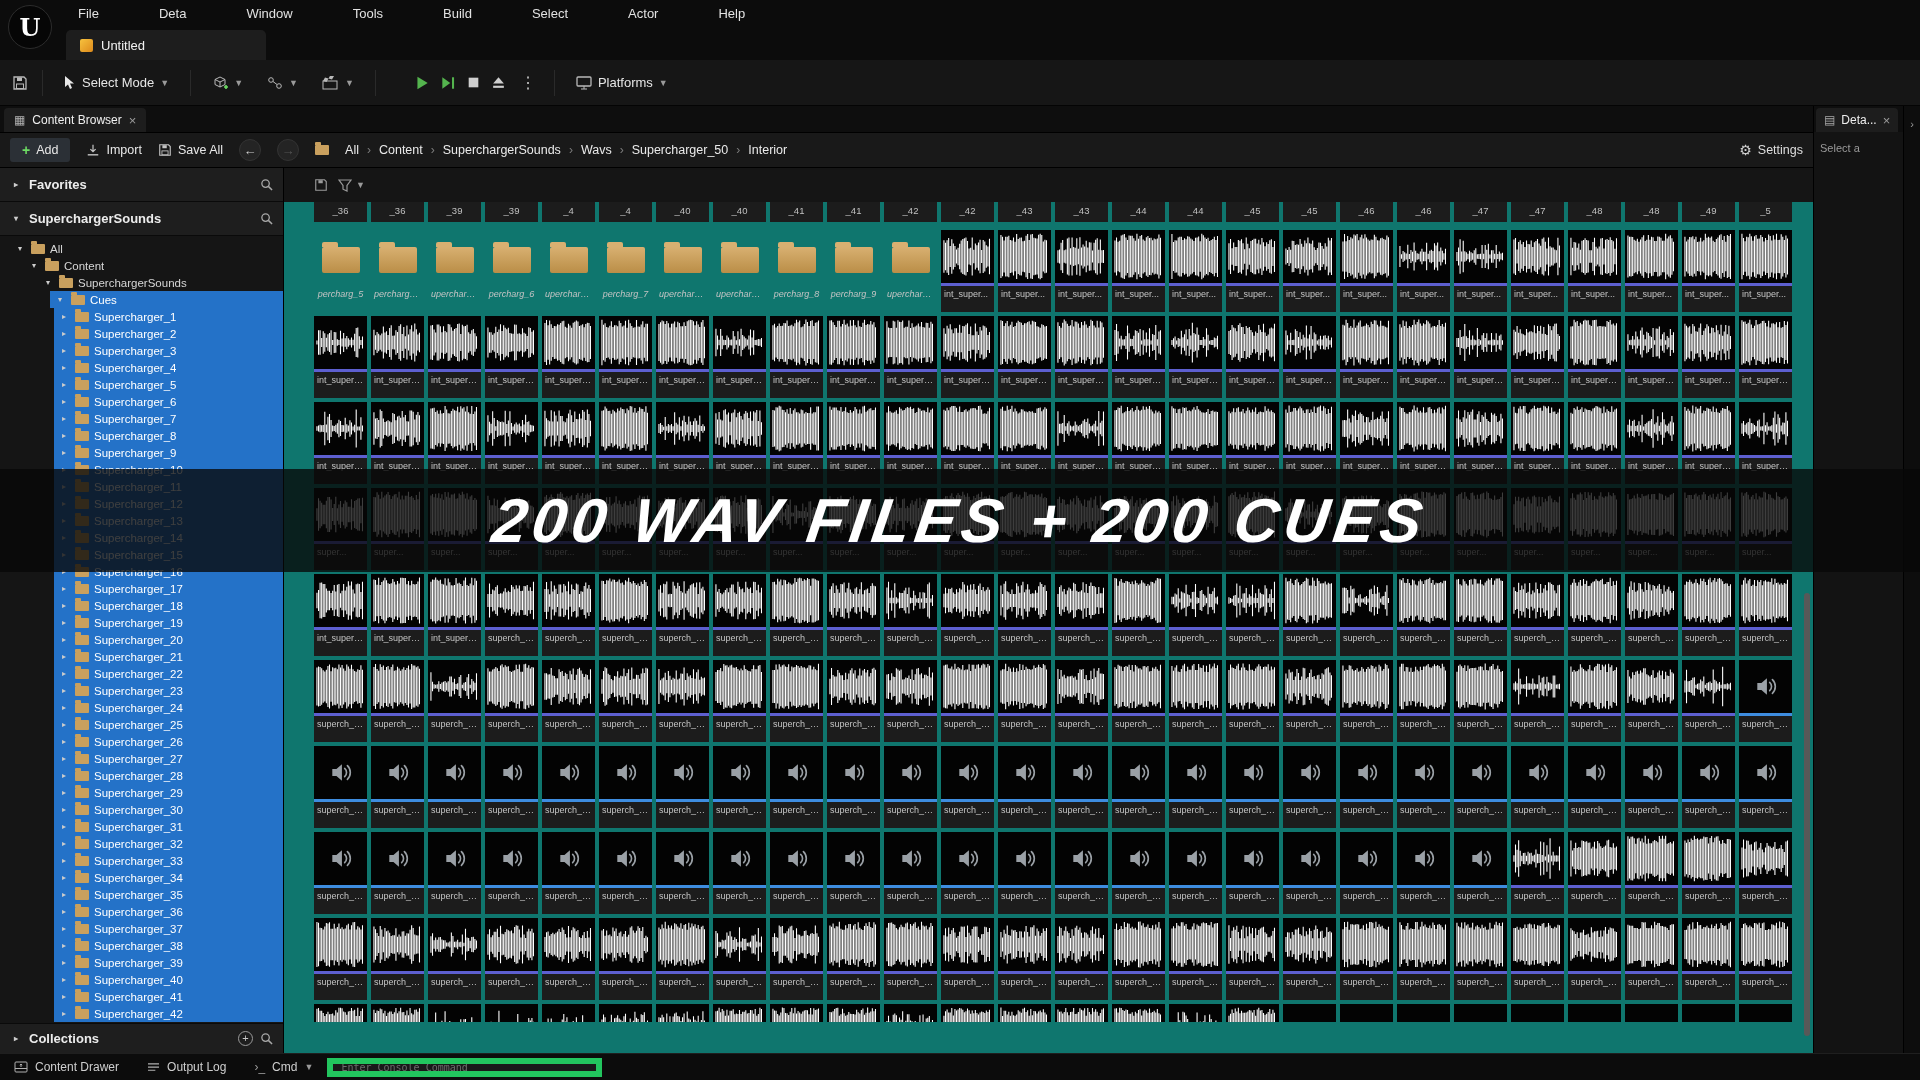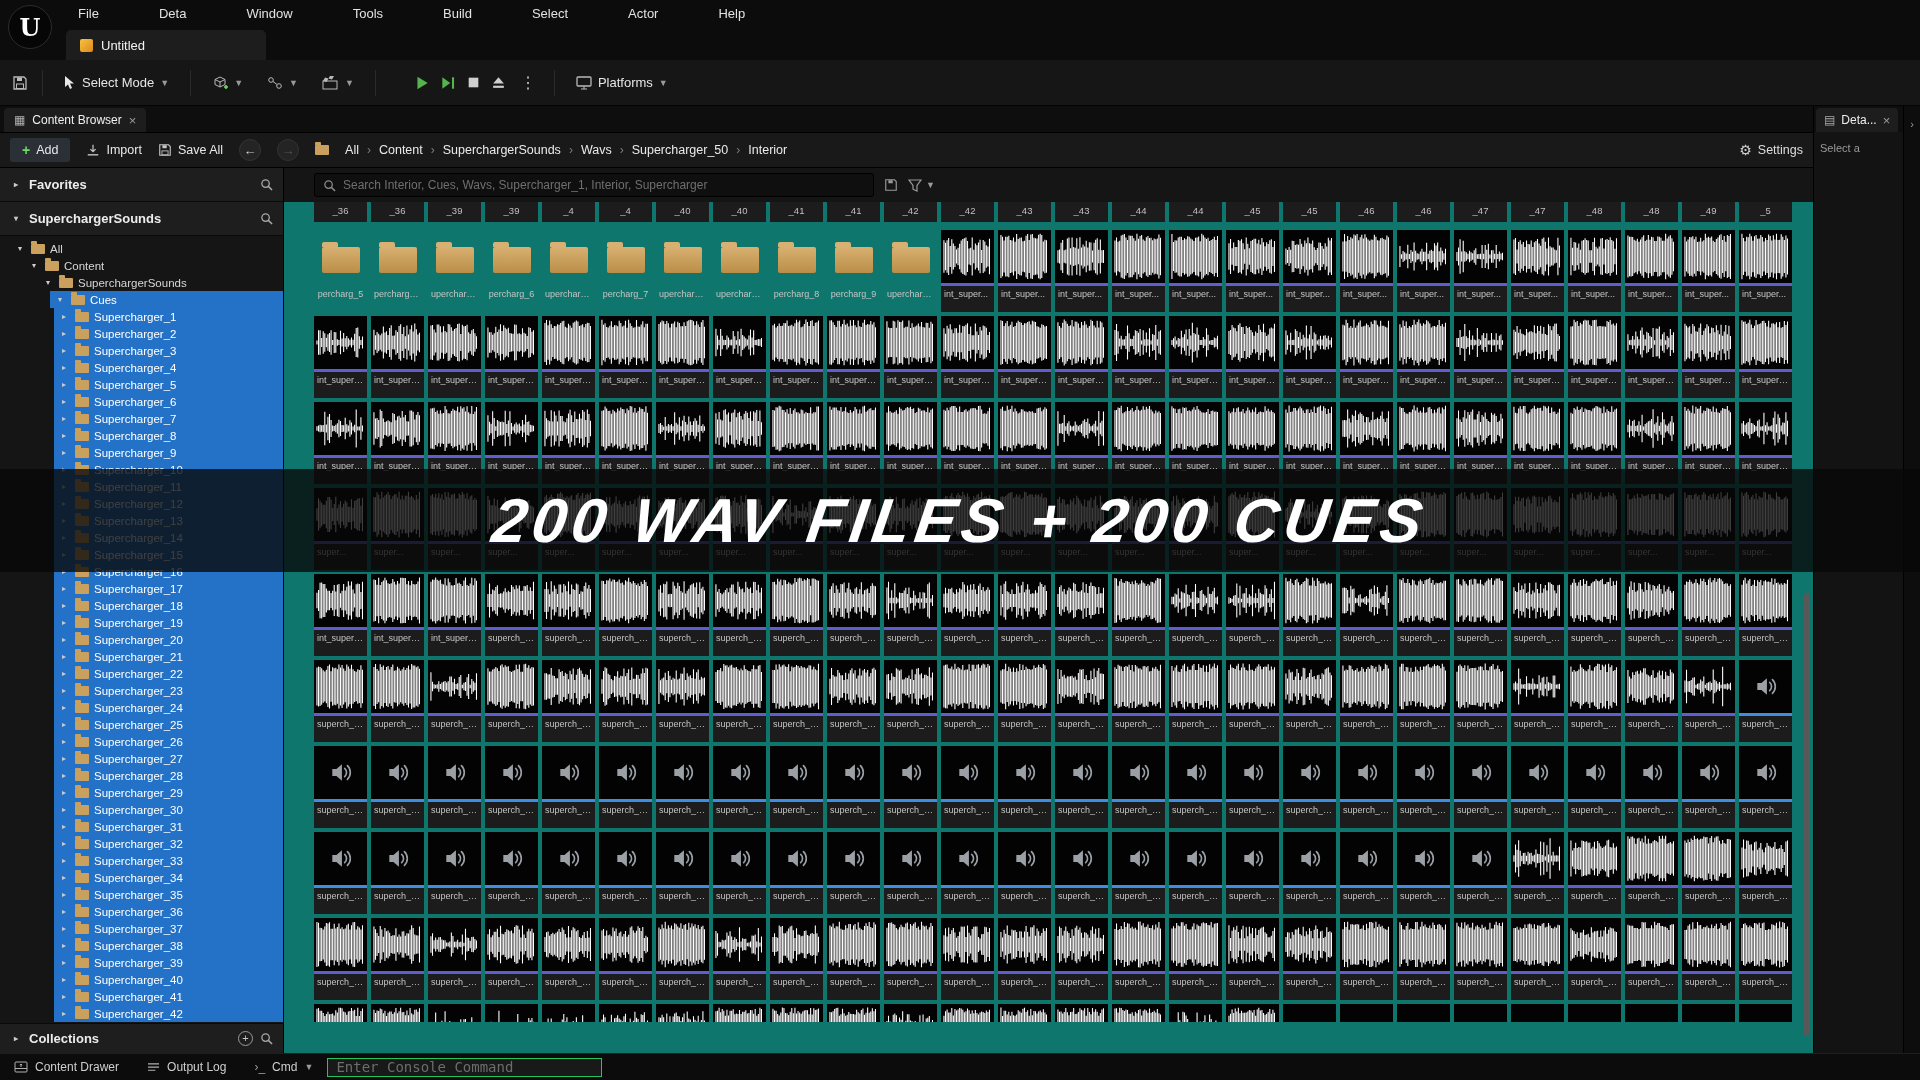--- a/index.html
+++ b/index.html
@@ -88,35 +88,35 @@
   .thumb svg { width:100%; height:100%; }
   .tile.cue .thumb svg { width:70%; height:70%; }
   .tile.folder .thumb { height:56px; background:transparent; }
   .folder-shape { width:38px; height:26px; background:linear-gradient(180deg,#d8b071,#ba8e47); border-radius:2px; position:relative; margin-top:4px; }
   .folder-shape::before { content:''; position:absolute; top:-5px; left:0; width:16px; height:5px; background:#d8b071; border-radius:2px 2px 0 0; }
   .accent { height:3px; }
   .wav-a { background:var(--wav-accent); }
   .cue-a { background:var(--cue-accent); }
   .tlab { height:26px; font-size:9px; line-height:11px; color:#c4c4c4; padding:3px 3px 0; background:#1c1c1c;
     overflow:hidden; white-space:nowrap; text-overflow:ellipsis; }
-  .tile.folder .tlab { background:transparent; text-align:center; }
+  .tile.folder .tlab { background:transparent; text-align:center;font-style:italic; }
   .vscroll-thumb { position:absolute; right:3px; top:46%; height:52%; width:6px; background:#585858; border-radius:3px; }
   .items-bar { height:31px; background:#191919; border-top:1px solid #000; display:flex; align-items:center; padding:0 10px 0 30px; font-size:12px; color:#cfcfcf; }
   
   .details { flex:1; background:#131313; display:flex; flex-direction:column; min-width:0; }
   .details-tabbar { height:26px; background:#0e0e0e; display:flex; align-items:flex-end; padding-left:2px; }
   .details-tab { height:24px; background:#1d1d1d; border-radius:4px 4px 0 0; padding:0 8px; display:flex; gap:6px; align-items:center; font-size:12px; color:#eeeeee; white-space:nowrap; }
   .details-hint { margin-top:10px; padding:0 6px; font-size:11px; color:#9a9a9a; white-space:nowrap; overflow:hidden; }
   .right-strip { width:17px; flex:none; background:#0d0d0d; border-left:1px solid #000; text-align:center; color:#9a9a9a; font-size:11px; padding-top:12px; }
   
   .statusbar { position:absolute; bottom:0; left:0; width:100%; height:27px; background:#0c0c0c; border-top:1px solid #1f1f1f;
     display:flex; align-items:center; font-size:12px; color:#cfcfcf; }
   .sb-item { display:flex; align-items:center; gap:7px; padding:0 14px; height:100%;text-align:center; }
-  .console { width:275px; height:19px; background:#191919; border:1px solid #22c55e; color:#8a8a8a;
-    font-family:"DejaVu Sans Mono", monospace; font-size:14px; padding:0 8px; outline:none; }
+  .console { width:275px; height:19px; background:#191919; border:6px solid #22c55e; color:#8a8a8a;
+    font-family:"DejaVu Sans Mono", monospace; font-size:10px; padding:0 8px; outline:none; }
   .console::placeholder { color:#6d6d6d; }
   
   .banner { position:absolute; left:0; top:469px; width:1920px; height:103px; background:var(--banner-bg); z-index:60;
     display:flex; align-items:center; justify-content:center; }
   .banner-text { font-size:62px; font-weight:bold; font-style:italic; color:#ffffff; letter-spacing:5px;
     transform:skewX(-8deg); white-space:nowrap; font-family:"Liberation Sans", sans-serif; }
 </style>
 </head>
 <body style="--selection-blue: #2472c8; --folder-tan: #c9a05e; --wav-accent: #5d5fd0; --cue-accent: #3e8de0; --play-green: #54b44e; --add-green: #6ddc64;">
 
@@ -673,29 +673,20 @@
           <span class="icon-dim">
             <svg width="13" height="13" viewBox="0 0 14 14">
                 <circle cx="6" cy="6" r="4" fill="none" stroke="#a8a8a8" stroke-width="1.4"></circle>
                 <line x1="9" y1="9" x2="13" y2="13" stroke="#a8a8a8" stroke-width="1.6"></line>
               </svg>
           </span>
         </div>
       </div>
       <div class="cb-right">
         <div class="search-row">
-          <div class="search-box">
-            <span>
-              <svg width="13" height="13" viewBox="0 0 14 14">
-                  <circle cx="6" cy="6" r="4" fill="none" stroke="#8a8a8a" stroke-width="1.4"></circle>
-                  <line x1="9" y1="9" x2="13" y2="13" stroke="#8a8a8a" stroke-width="1.6"></line>
-                </svg>
-            </span>
-            <input type="text" placeholder="Search Interior, Cues, Wavs, Supercharger_1, Interior, Supercharger" style="">
-          </div>
           <span>
             <svg width="14" height="14" viewBox="0 0 16 16">
                 <path d="M2 2h10l2 2v10H2z" fill="none" stroke="#9a9a9a" stroke-width="1.3"></path>
                 <rect x="5" y="2.5" width="5" height="3.5" fill="#9a9a9a"></rect>
               </svg>
           </span>
           <span style="display:flex;align-items:center;gap:4px;">
             <svg width="14" height="13" viewBox="0 0 14 13">
                 <path d="M1 1h12L9 6.5V12l-4-1.8V6.5z" fill="none" stroke="#9a9a9a" stroke-width="1.2"></path>
               </svg>

